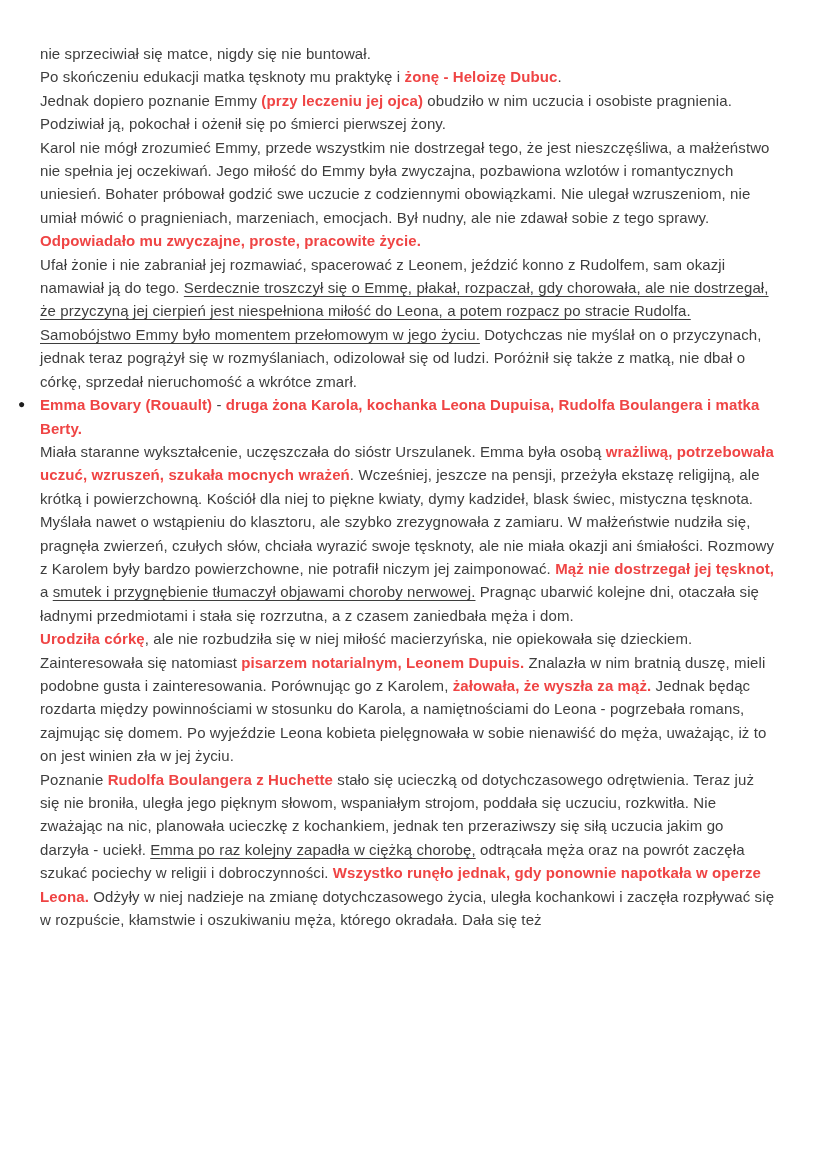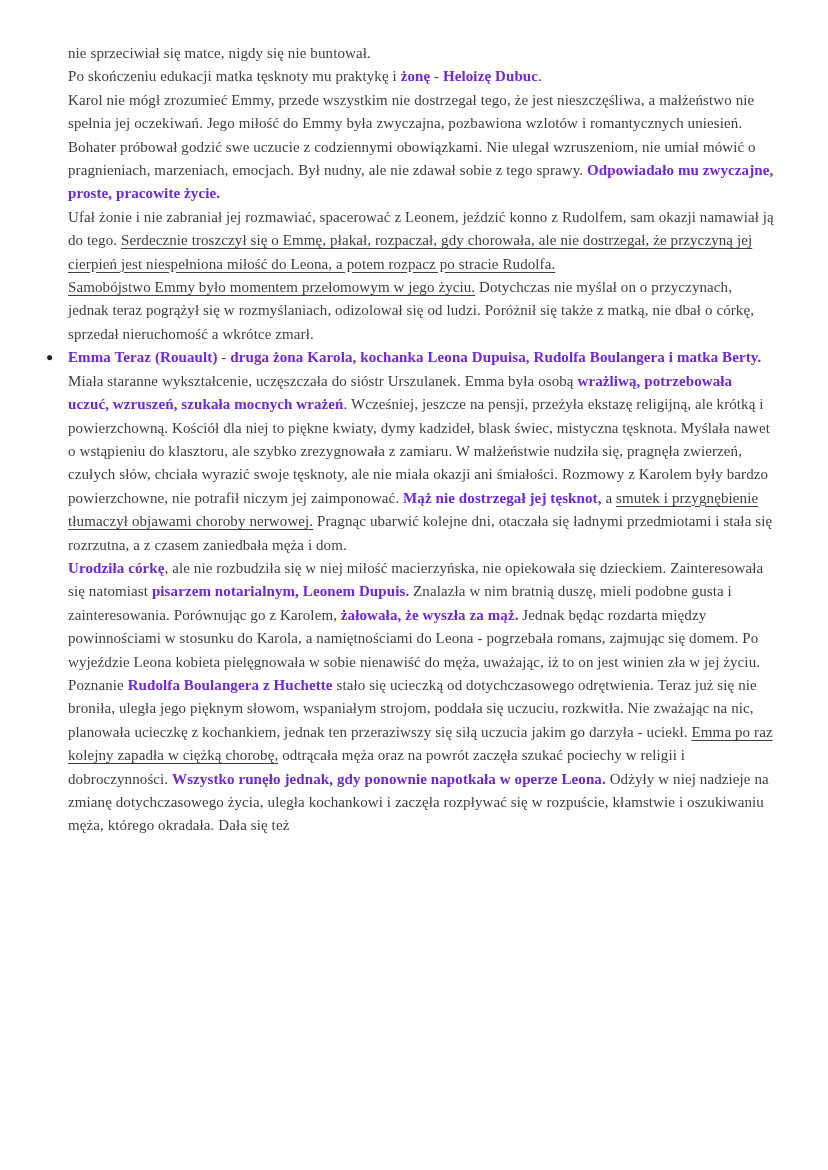--- a/index.html
+++ b/index.html
@@ -6,23 +6,23 @@
   html, body {
     margin: 0;
     padding: 0;
     background: #ffffff;
   }
   .page {
     width: 809px;
     height: 1170px;
     box-sizing: border-box;
     background: #ffffff;
-    padding: 42px 34px 20px 68px;
+    padding: 42px 34px 20px 40px;
     overflow: hidden;
-    font-family: Liberation Serif, serif;
+    font-family: Liberation Sans, sans-serif;
   }
   .doc-content {
     width: 100%;
   }
   p.block {
     margin: 0;
     padding: 0;
     font-size: 15px;
     line-height: 23.4px;
     color: #3e3e3e;
@@ -38,36 +38,37 @@
     top: 0;
     font-size: 12px;
     line-height: 23.4px;
     color: #1d1d1d;
   }
   .run.normal {
     font-weight: 400;
   }
   .run.bold {
     font-weight: 700;
-    color: #6d28d9;
+    color: #ef4444;
   }
   .run.underline {
     font-weight: 400;
     text-decoration: underline;
     text-underline-offset: 3px;
   }
 </style>
 </head>
 <body>
 
 <div class="page">
   <div class="doc-content" id="doc-content">
       <p class="block"><span class="run normal">nie sprzeciwiał się matce, nigdy się nie buntował.</span></p>
       <p class="block"><span class="run normal">Po skończeniu edukacji matka tęsknoty mu praktykę i </span><span class="run bold">żonę - Heloizę Dubuc</span><span class="run normal">.</span></p>
+      <p class="block"><span class="run normal">Jednak dopiero poznanie Emmy </span><span class="run bold">(przy leczeniu jej ojca)</span><span class="run normal"> obudziło w nim uczucia i osobiste pragnienia. Podziwiał ją, pokochał i ożenił się po śmierci pierwszej żony.</span></p>
       <p class="block"><span class="run normal">Karol nie mógł zrozumieć Emmy, przede wszystkim nie dostrzegał tego, że jest nieszczęśliwa, a małżeństwo nie spełnia jej oczekiwań. Jego miłość do Emmy była zwyczajna, pozbawiona wzlotów i romantycznych uniesień. Bohater próbował godzić swe uczucie z codziennymi obowiązkami. Nie ulegał wzruszeniom, nie umiał mówić o pragnieniach, marzeniach, emocjach. Był nudny, ale nie zdawał sobie z tego sprawy. </span><span class="run bold">Odpowiadało mu zwyczajne, proste, pracowite życie.</span></p>
       <p class="block"><span class="run normal">Ufał żonie i nie zabraniał jej rozmawiać, spacerować z Leonem, jeździć konno z Rudolfem, sam okazji namawiał ją do tego. </span><span class="run underline">Serdecznie troszczył się o Emmę, płakał, rozpaczał, gdy chorowała, ale nie dostrzegał, że przyczyną jej cierpień jest niespełniona miłość do Leona, a potem rozpacz po stracie Rudolfa.</span></p>
       <p class="block"><span class="run underline">Samobójstwo Emmy było momentem przełomowym w jego życiu.</span><span class="run normal"> Dotychczas nie myślał on o przyczynach, jednak teraz pogrążył się w rozmyślaniach, odizolował się od ludzi. Poróżnił się także z matką, nie dbał o córkę, sprzedał nieruchomość a wkrótce zmarł.</span></p>
-      <p class="block bullet-item"><span class="bullet-marker">●</span><span class="run bold">Emma Teraz (Rouault)</span><span class="run normal"> - </span><span class="run bold">druga żona Karola, kochanka Leona Dupuisa, Rudolfa Boulangera i matka Berty.</span></p>
+      <p class="block bullet-item"><span class="bullet-marker">●</span><span class="run bold">Emma Bovary (Rouault)</span><span class="run normal"> - </span><span class="run bold">druga żona Karola, kochanka Leona Dupuisa, Rudolfa Boulangera i matka Berty.</span></p>
       <p class="block"><span class="run normal">Miała staranne wykształcenie, uczęszczała do sióstr Urszulanek. Emma była osobą </span><span class="run bold">wrażliwą, potrzebowała uczuć, wzruszeń, szukała mocnych wrażeń</span><span class="run normal">. Wcześniej, jeszcze na pensji, przeżyła ekstazę religijną, ale krótką i powierzchowną. Kościół dla niej to piękne kwiaty, dymy kadzideł, blask świec, mistyczna tęsknota. Myślała nawet o wstąpieniu do klasztoru, ale szybko zrezygnowała z zamiaru. W małżeństwie nudziła się, pragnęła zwierzeń, czułych słów, chciała wyrazić swoje tęsknoty, ale nie miała okazji ani śmiałości. Rozmowy z Karolem były bardzo powierzchowne, nie potrafił niczym jej zaimponować. </span><span class="run bold">Mąż nie dostrzegał jej tęsknot,</span><span class="run normal"> a </span><span class="run underline">smutek i przygnębienie tłumaczył objawami choroby nerwowej.</span><span class="run normal"> Pragnąc ubarwić kolejne dni, otaczała się ładnymi przedmiotami i stała się rozrzutna, a z czasem zaniedbała męża i dom.</span></p>
       <p class="block"><span class="run bold">Urodziła córkę</span><span class="run normal">, ale nie rozbudziła się w niej miłość macierzyńska, nie opiekowała się dzieckiem. Zainteresowała się natomiast </span><span class="run bold">pisarzem notarialnym, Leonem Dupuis.</span><span class="run normal"> Znalazła w nim bratnią duszę, mieli podobne gusta i zainteresowania. Porównując go z Karolem, </span><span class="run bold">żałowała, że wyszła za mąż.</span><span class="run normal"> Jednak będąc rozdarta między powinnościami w stosunku do Karola, a namiętnościami do Leona - pogrzebała romans, zajmując się domem. Po wyjeździe Leona kobieta pielęgnowała w sobie nienawiść do męża, uważając, iż to on jest winien zła w jej życiu.</span></p>
       <p class="block"><span class="run normal">Poznanie </span><span class="run bold">Rudolfa Boulangera z Huchette</span><span class="run normal"> stało się ucieczką od dotychczasowego odrętwienia. Teraz już się nie broniła, uległa jego pięknym słowom, wspaniałym strojom, poddała się uczuciu, rozkwitła. Nie zważając na nic, planowała ucieczkę z kochankiem, jednak ten przeraziwszy się siłą uczucia jakim go darzyła - uciekł. </span><span class="run underline">Emma po raz kolejny zapadła w ciężką chorobę,</span><span class="run normal"> odtrącała męża oraz na powrót zaczęła szukać pociechy w religii i dobroczynności. </span><span class="run bold">Wszystko runęło jednak, gdy ponownie napotkała w operze Leona.</span><span class="run normal"> Odżyły w niej nadzieje na zmianę dotychczasowego życia, uległa kochankowi i zaczęła rozpływać się w rozpuście, kłamstwie i oszukiwaniu męża, którego okradała. Dała się też</span></p>
     </div>
 </div>
 
 </body></html>

